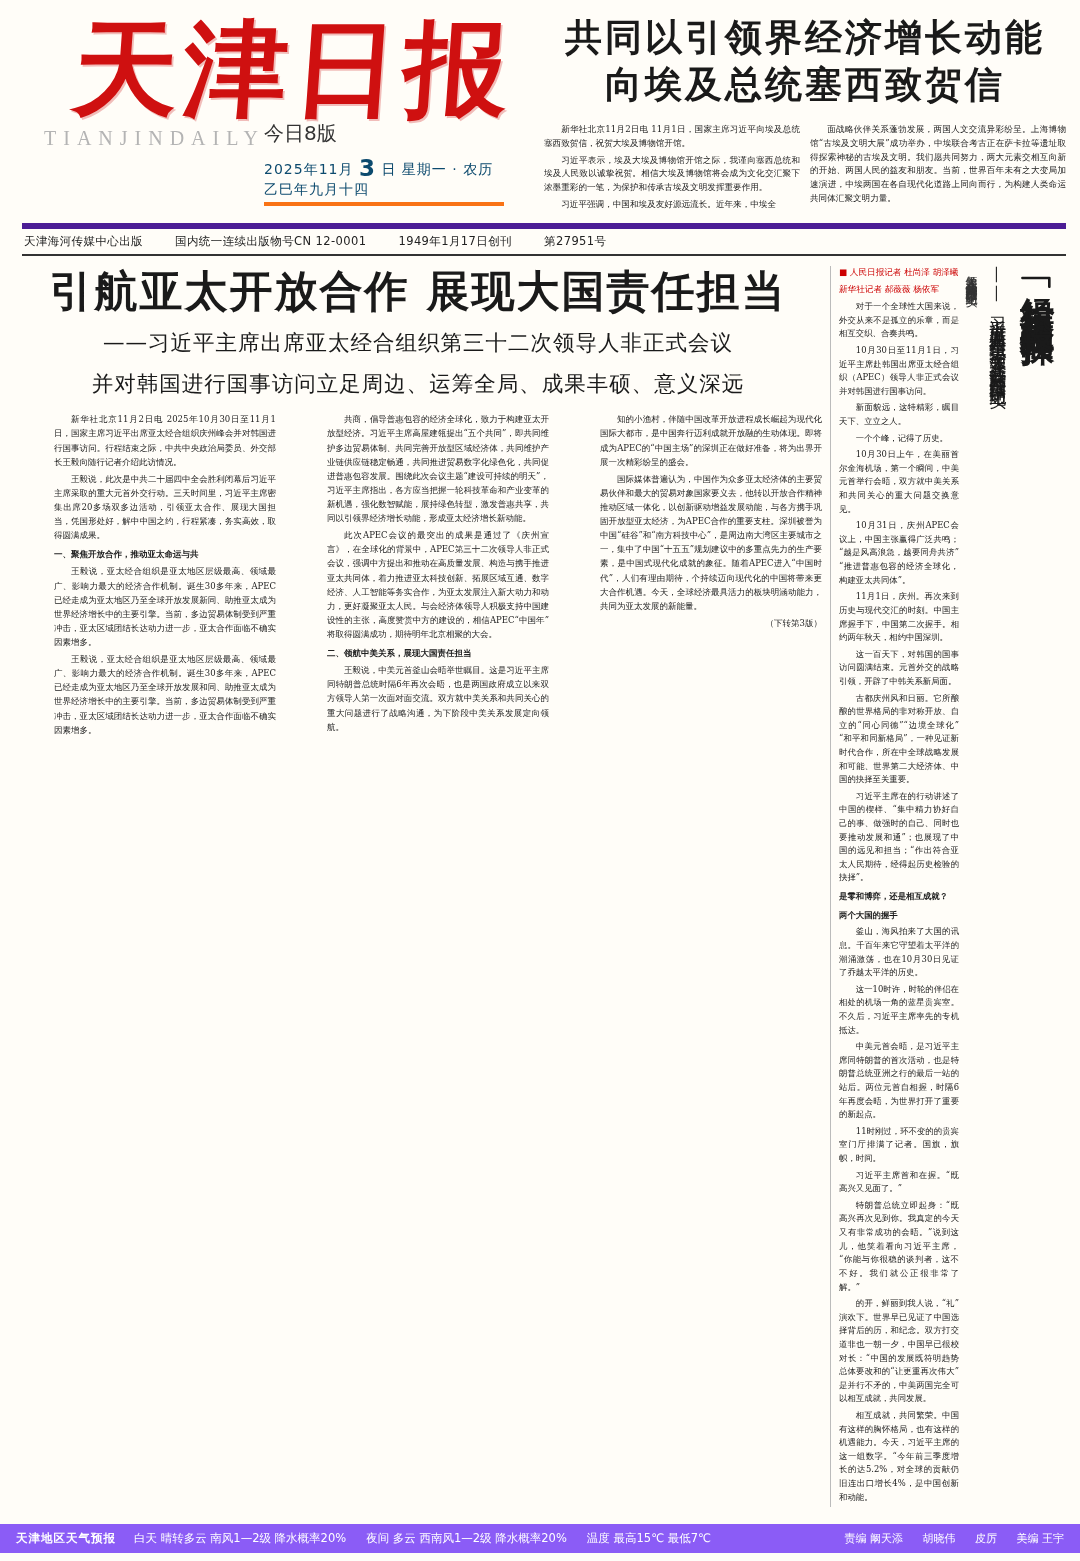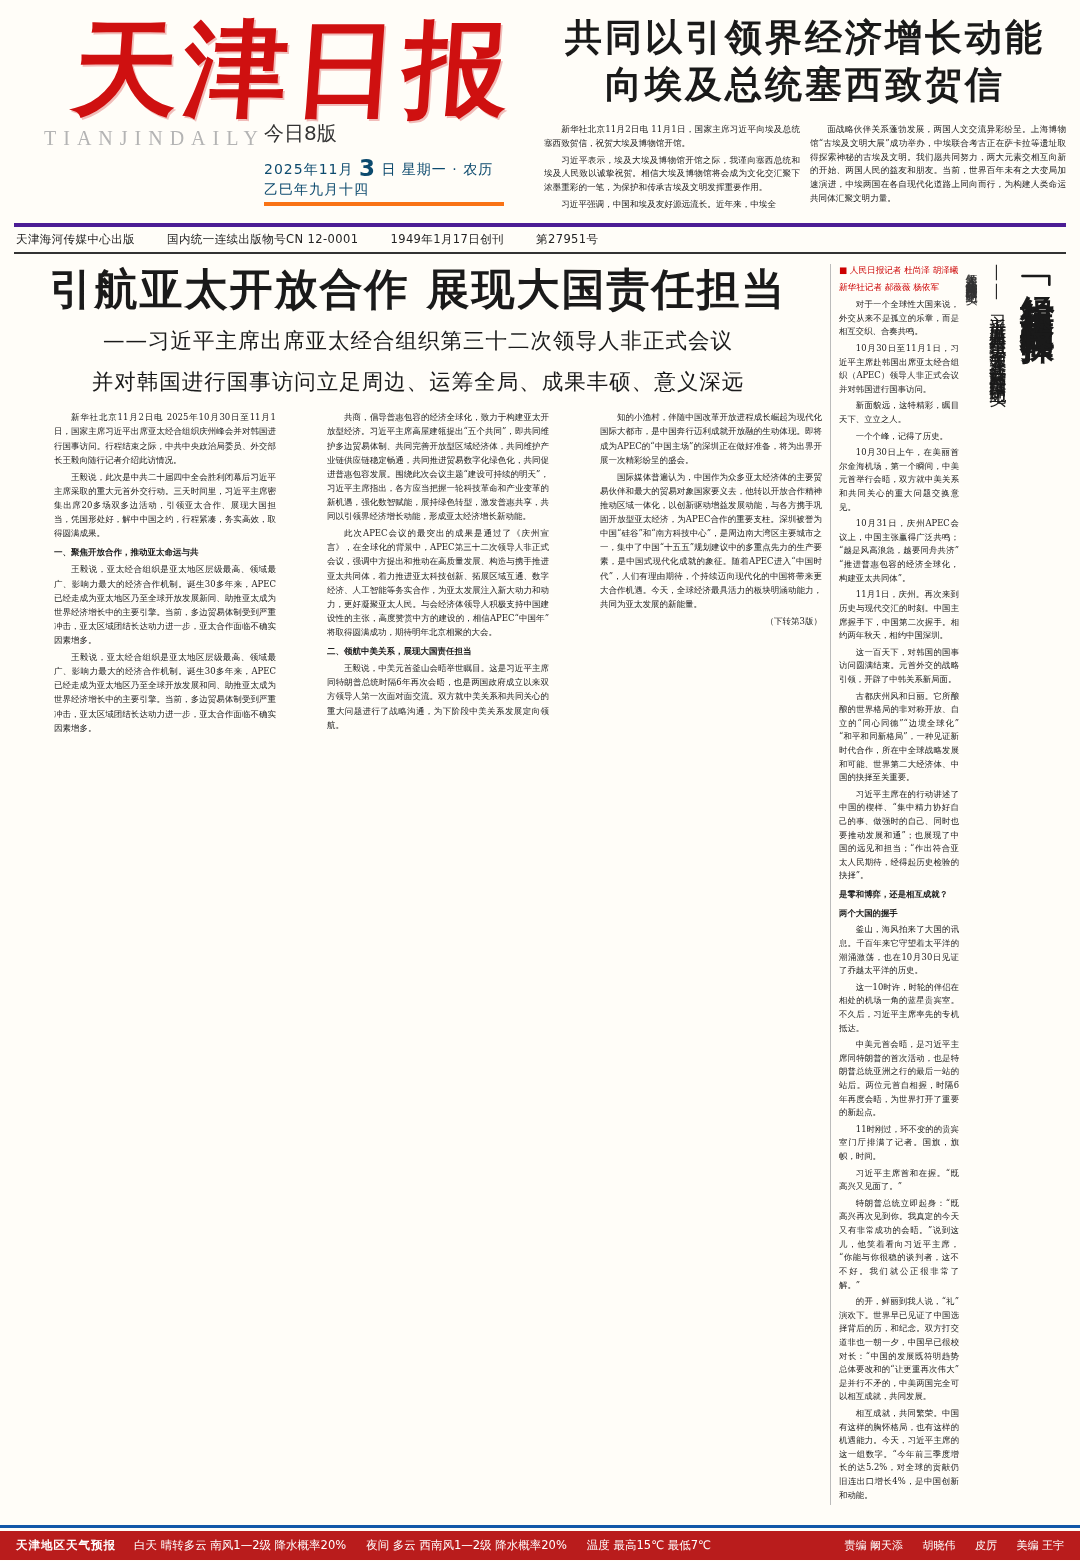--- a/index.html
+++ b/index.html
@@ -55,22 +55,22 @@
   .head-col {
     flex:1; font-size:8.6px; line-height:1.62; text-align:justify;
     font-family:"DejaVu Serif","Liberation Serif",serif;
     color:#222;
   }
   .head-col p { margin:0 0 3px 0; text-indent:2em; }
 
   
   .pub-strip {
     margin-top:8px;
-    border-top:4px solid #4c1d95; border-bottom:2px solid #333;
-    font-size:11.5px; padding:5px 2px; color:#222; letter-spacing:0.4px;
+    border-top:6px solid #4c1d95; border-bottom:2px solid #333;
+    font-size:11.5px; padding:5px 2px; color:#222; letter-spacing:0.4px;margin-left:8px;
   }
   .pub-strip span { margin-right:28px; }
 
   
   .lead-wrap { display:flex; margin-top:10px; }
   .lead-main { flex:1; padding-right:8px; }
   .lead-title {
     font-family:"DejaVu Serif","Liberation Serif",serif;
     font-weight:bold; font-size:43px; letter-spacing:2px;
     text-align:center; line-height:1.2;
@@ -110,22 +110,22 @@
     margin-left:2px; color:#333;
   }
   .vert-text { width:120px; font-size:8.4px; line-height:1.62; text-align:justify;
     font-family:"DejaVu Serif","Liberation Serif",serif; }
   .vert-text p { margin:0 0 3px 0; text-indent:2em; }
   .byline-red { color:#c00; font-size:8.6px; text-indent:0 !important; }
   .vert-text .sect { text-indent:0; font-weight:bold; margin:5px 0 3px; }
 
   
   .weather {
-    position:absolute; left:0; bottom:1px; width:1080px;
-    background:#b91c1c; color:#fff; font-size:11.5px;
+    position:absolute; left:0; bottom:8px; width:1080px;
+    background:#8b5cf6; color:#fff; font-size:11.5px;
     padding:7px 16px; display:flex; align-items:center;
   }
   .weather .wlabel { font-weight:bold; margin-right:18px; letter-spacing:1px; }
   .weather .witem { margin-right:20px; white-space:nowrap; }
   .weather .wright { margin-left:auto; font-size:11px; }
   .weather .wright span { margin-left:16px; }
   .wline { position:absolute; left:0; bottom:33px; width:1080px; height:3px; background:#1257a8; }
 </style>
 </head>
 <body>

